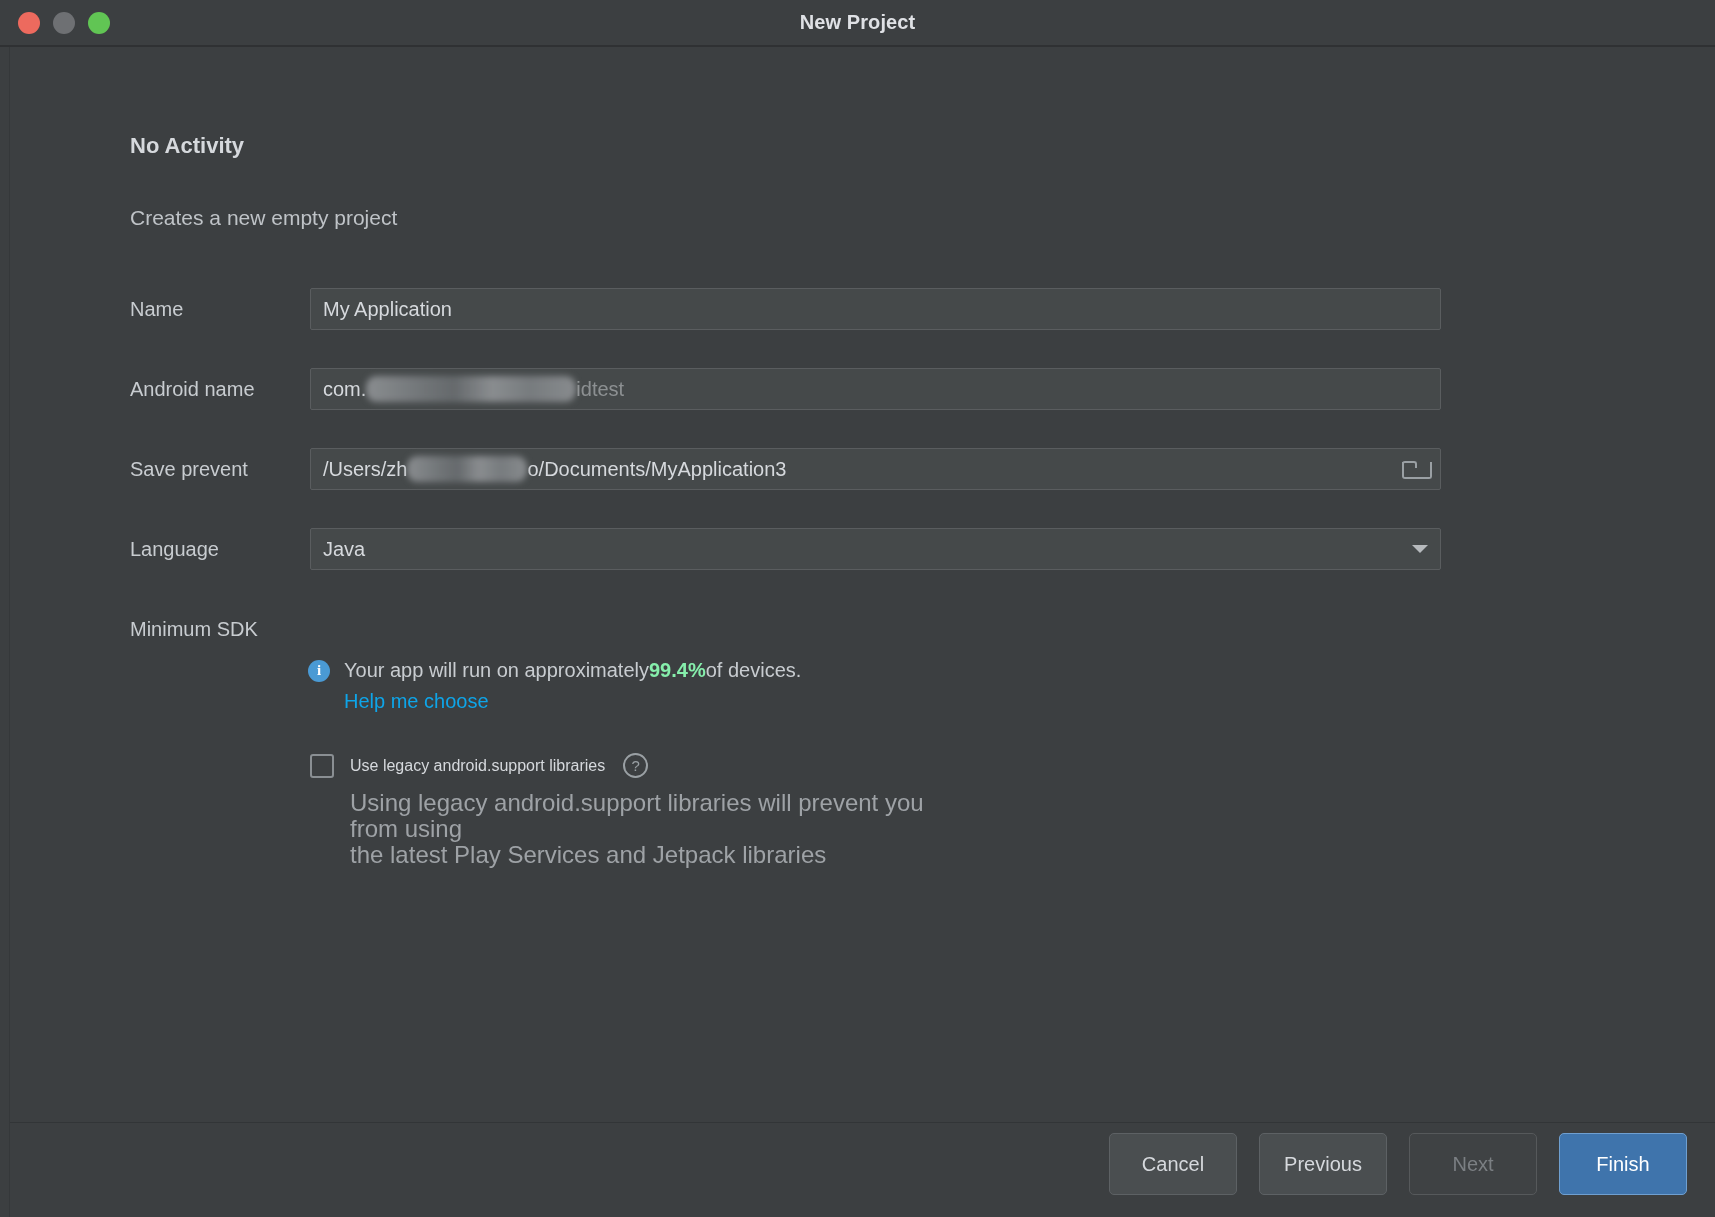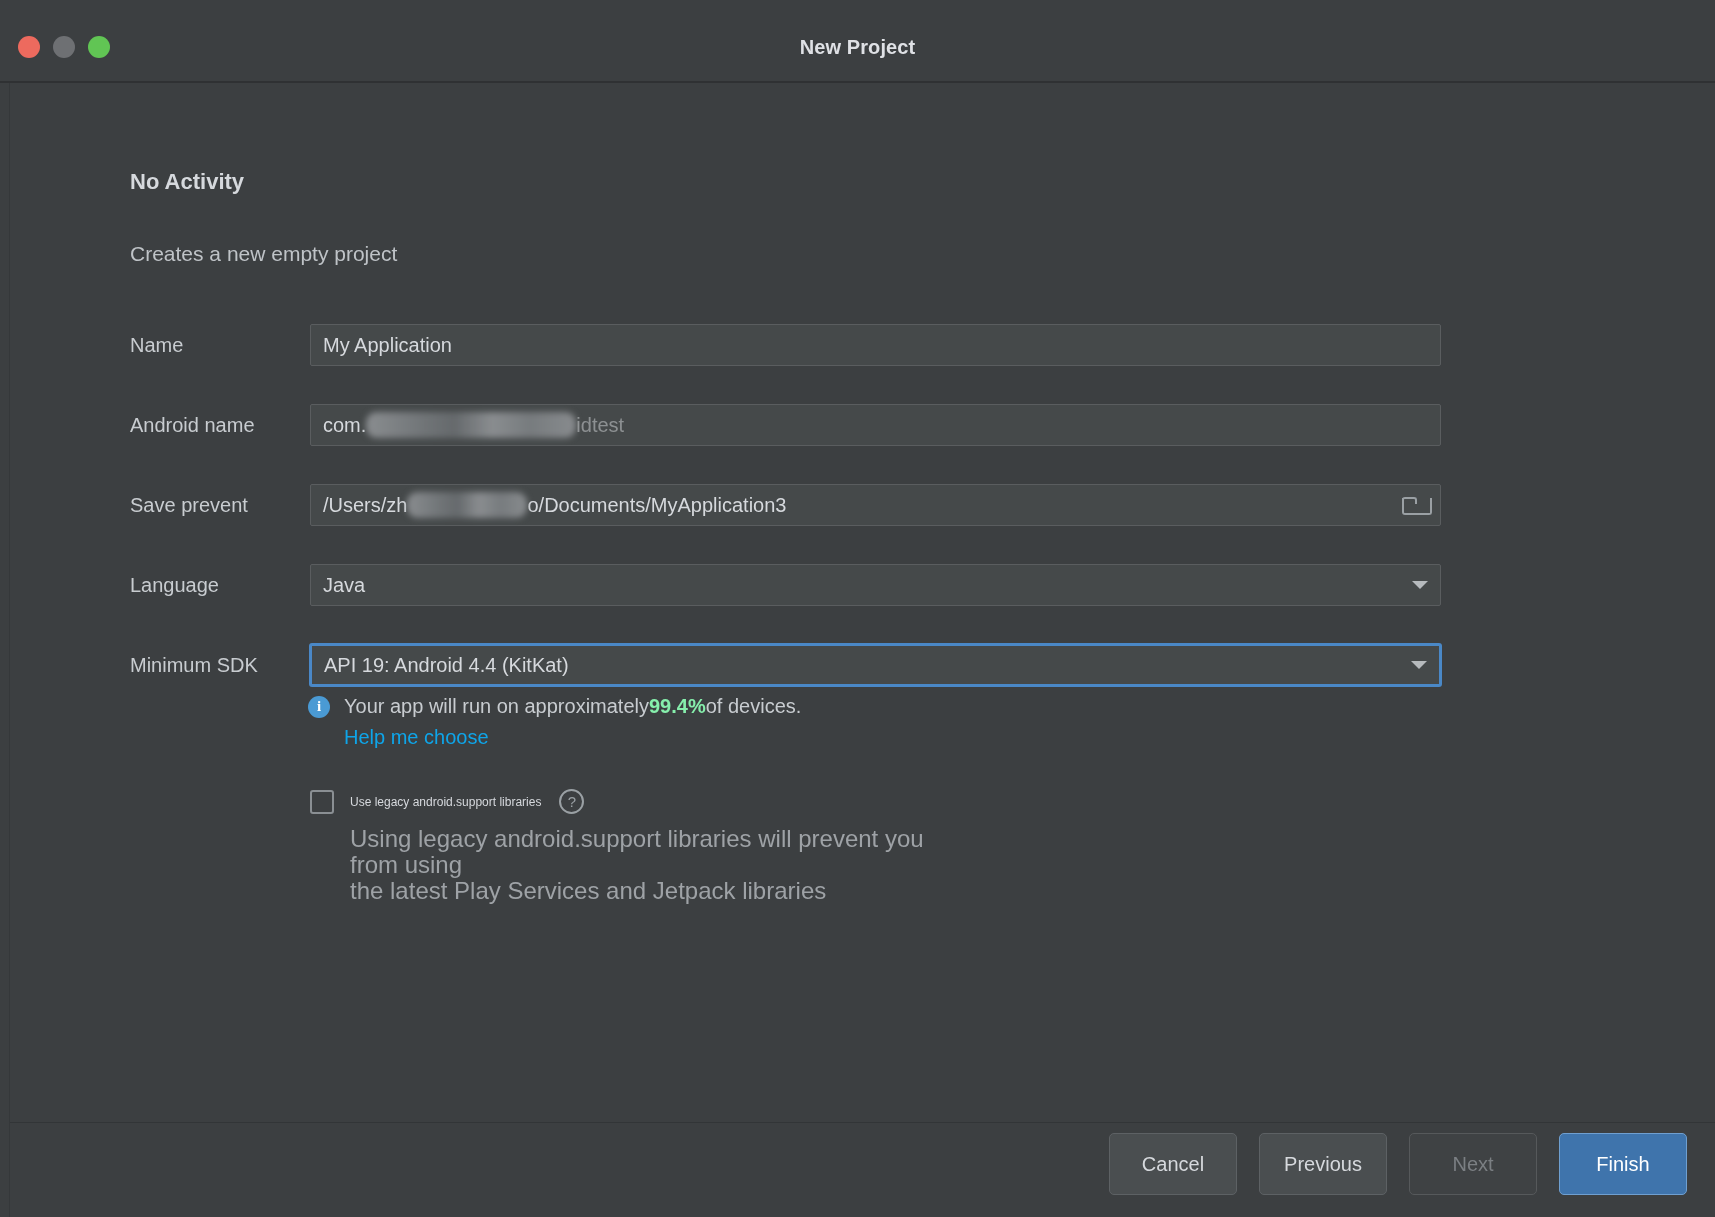--- a/index.html
+++ b/index.html
@@ -23,22 +23,21 @@
     overflow: hidden;
   }
 
   
   .titlebar {
     position: relative;
     height: 45px;
     flex: 0 0 45px;
     background: #3c3f41;
     display: flex;
-    align-items: flex-start;
-    margin-top: 36px;
+    align-items: center;
   }
   .traffic-lights {
     display: flex;
     align-items: center;
     gap: 13px;
     margin-left: 18px;
   }
   .light {
     width: 22px; height: 22px;
     border-radius: 50%;
@@ -222,21 +221,21 @@
   .checkbox {
     width: 24px; height: 24px;
     border: 2px solid #8a8f93;
     border-radius: 3px;
     background: #3c3f41;
     flex: 0 0 24px;
     cursor: pointer;
   }
   .check-label {
     margin-left: 16px;
-    font-size: 12px;
+    font-size: 16px;
     color: #d6d9dd;
   }
   .help-circle {
     margin-left: 18px;
     width: 25px; height: 25px;
     border-radius: 50%;
     border: 2px solid #9aa0a4;
     color: #9aa0a4;
     font-size: 15px;
     display: inline-flex;
@@ -361,26 +360,20 @@
         <div class="field-wrap">
           <div class="field">
             <span>Java</span>
             <span class="caret-dropdown dropdown-arrow"></span>
           </div>
         </div>
       </div>
 
       <div class="row">
         <div class="row-label">Minimum SDK</div>
-        <div class="field-wrap">
-          <div class="field focused">
-            <span>API 19: Android 4.4 (KitKat)</span>
-            <span class="caret-dropdown dropdown-arrow"></span>
-          </div>
-        </div>
       </div>
 
     </div>
 
     <div class="info-block">
       <div class="info-line">
         <span class="info-icon">i</span>
         <span>Your app will run on approximately </span>
           <span class="pct">99.4%</span>
           <span> of devices.</span>

